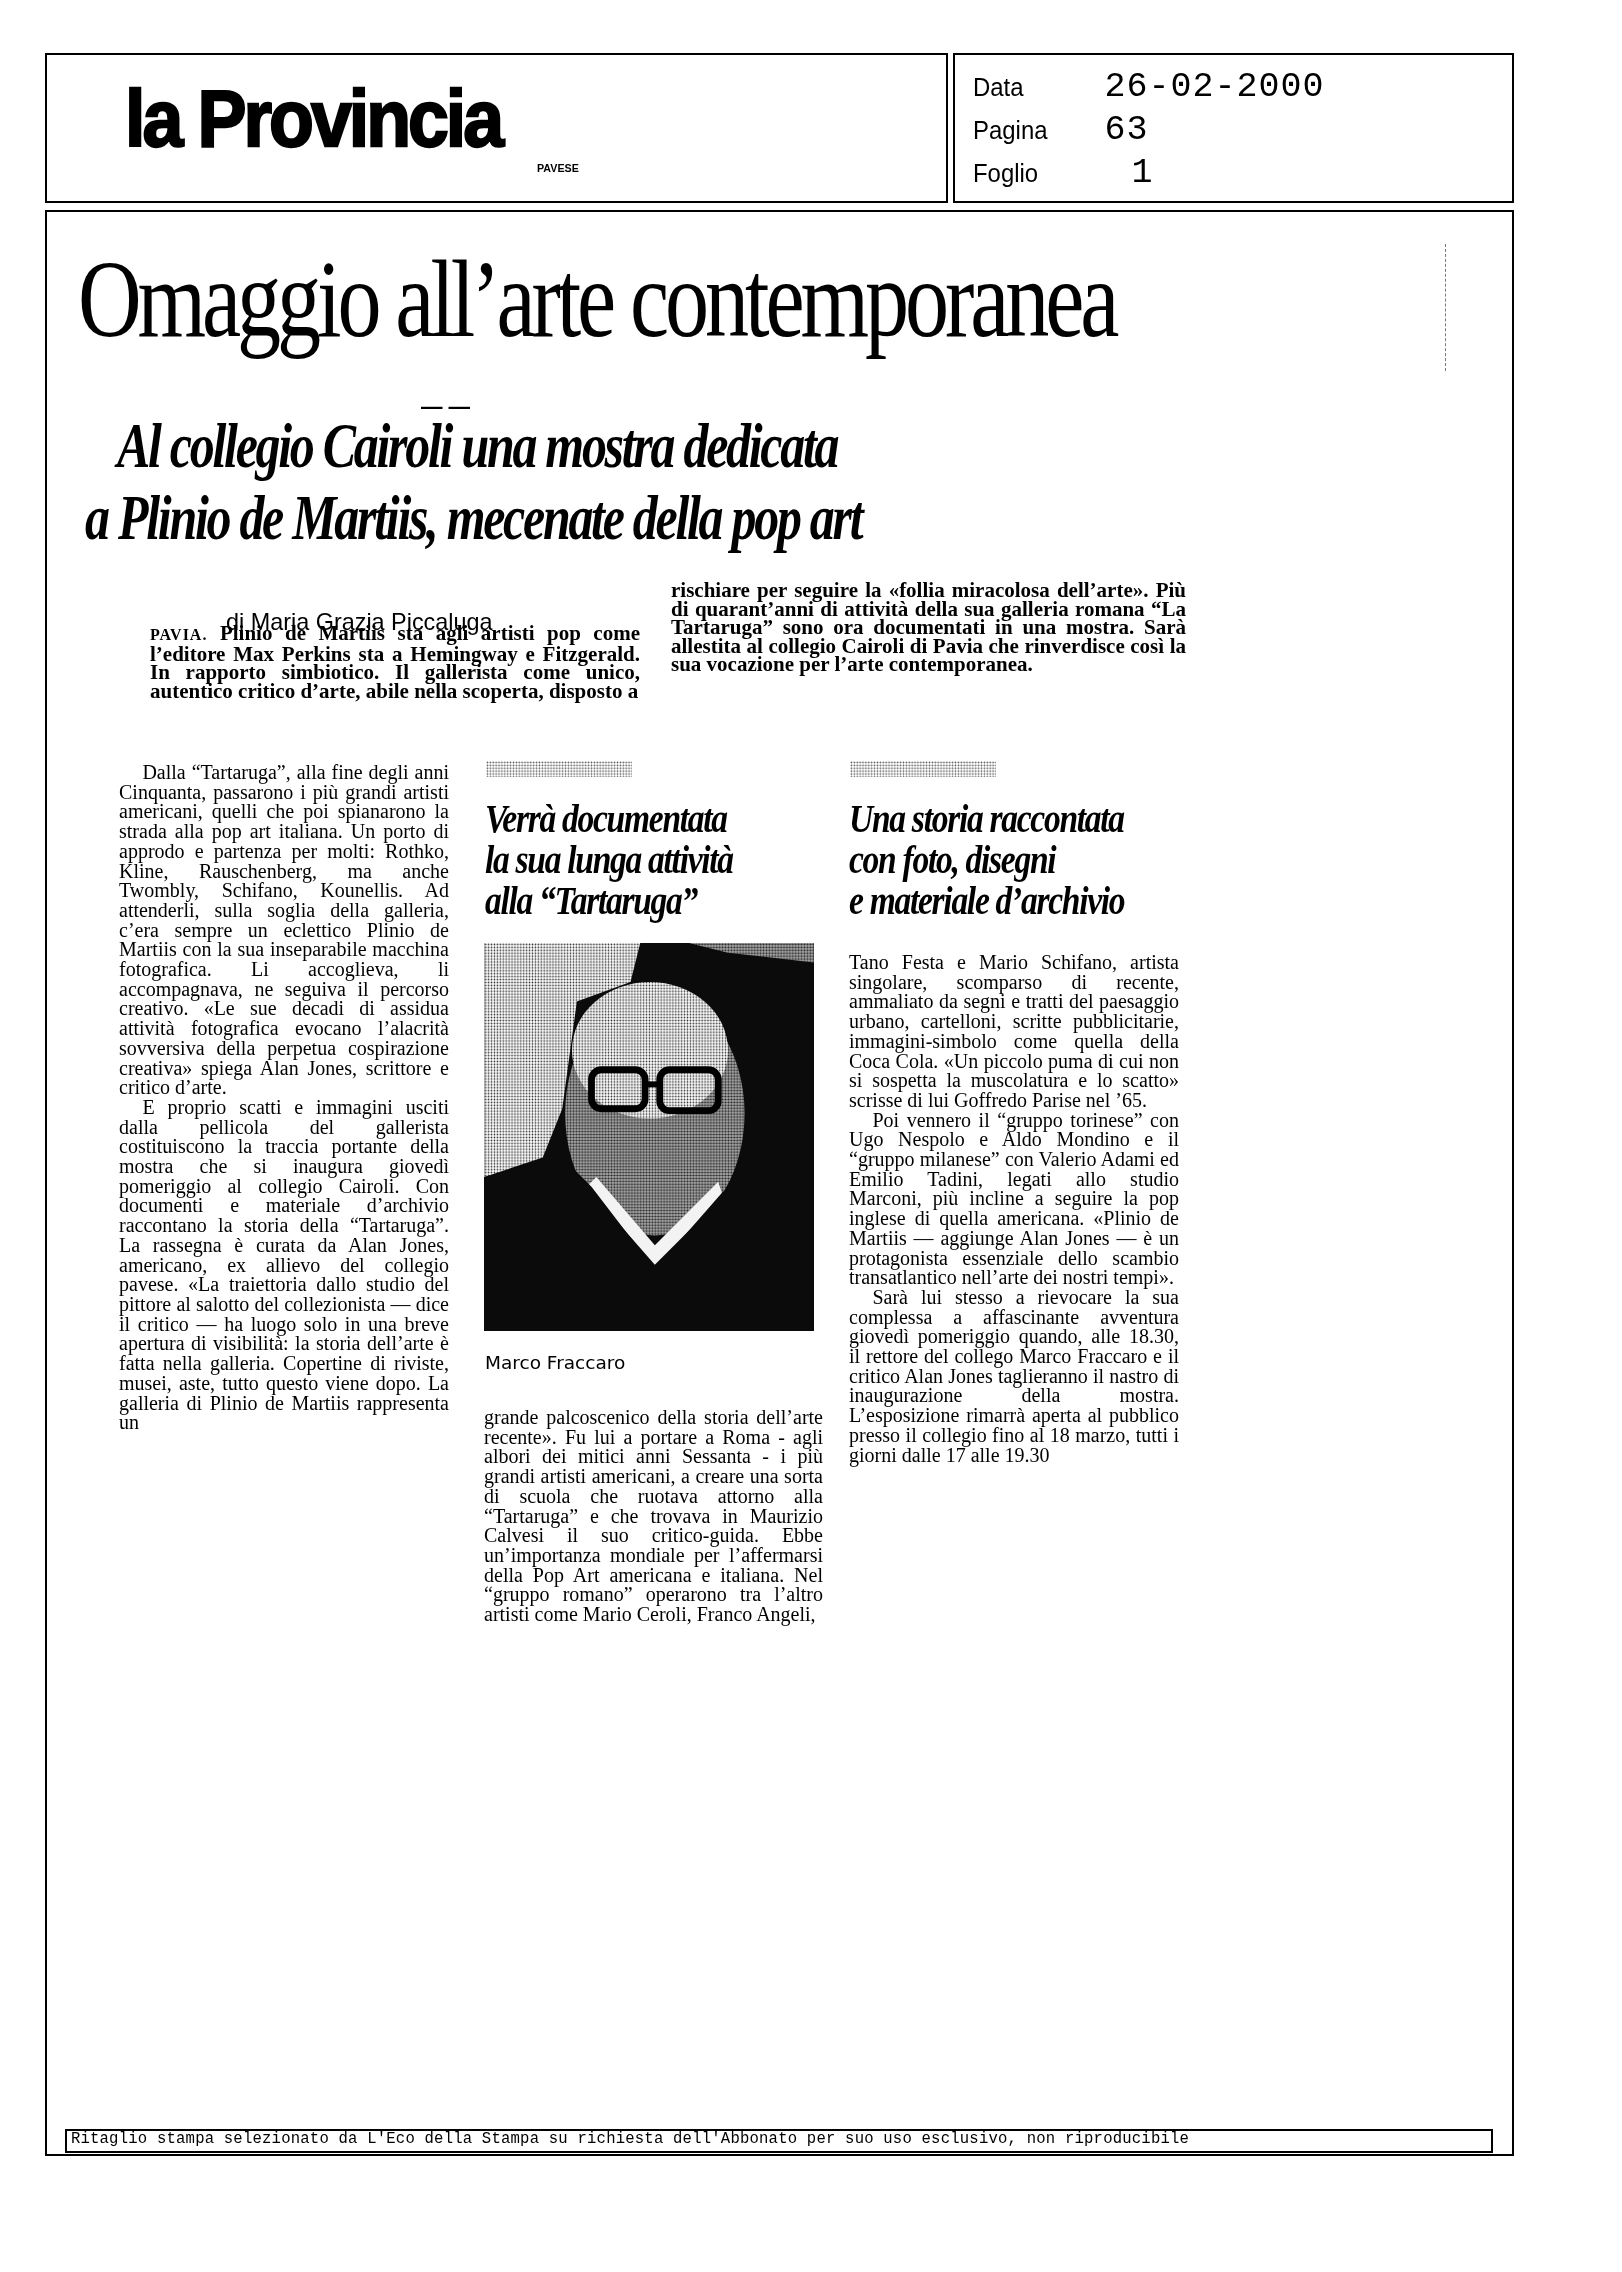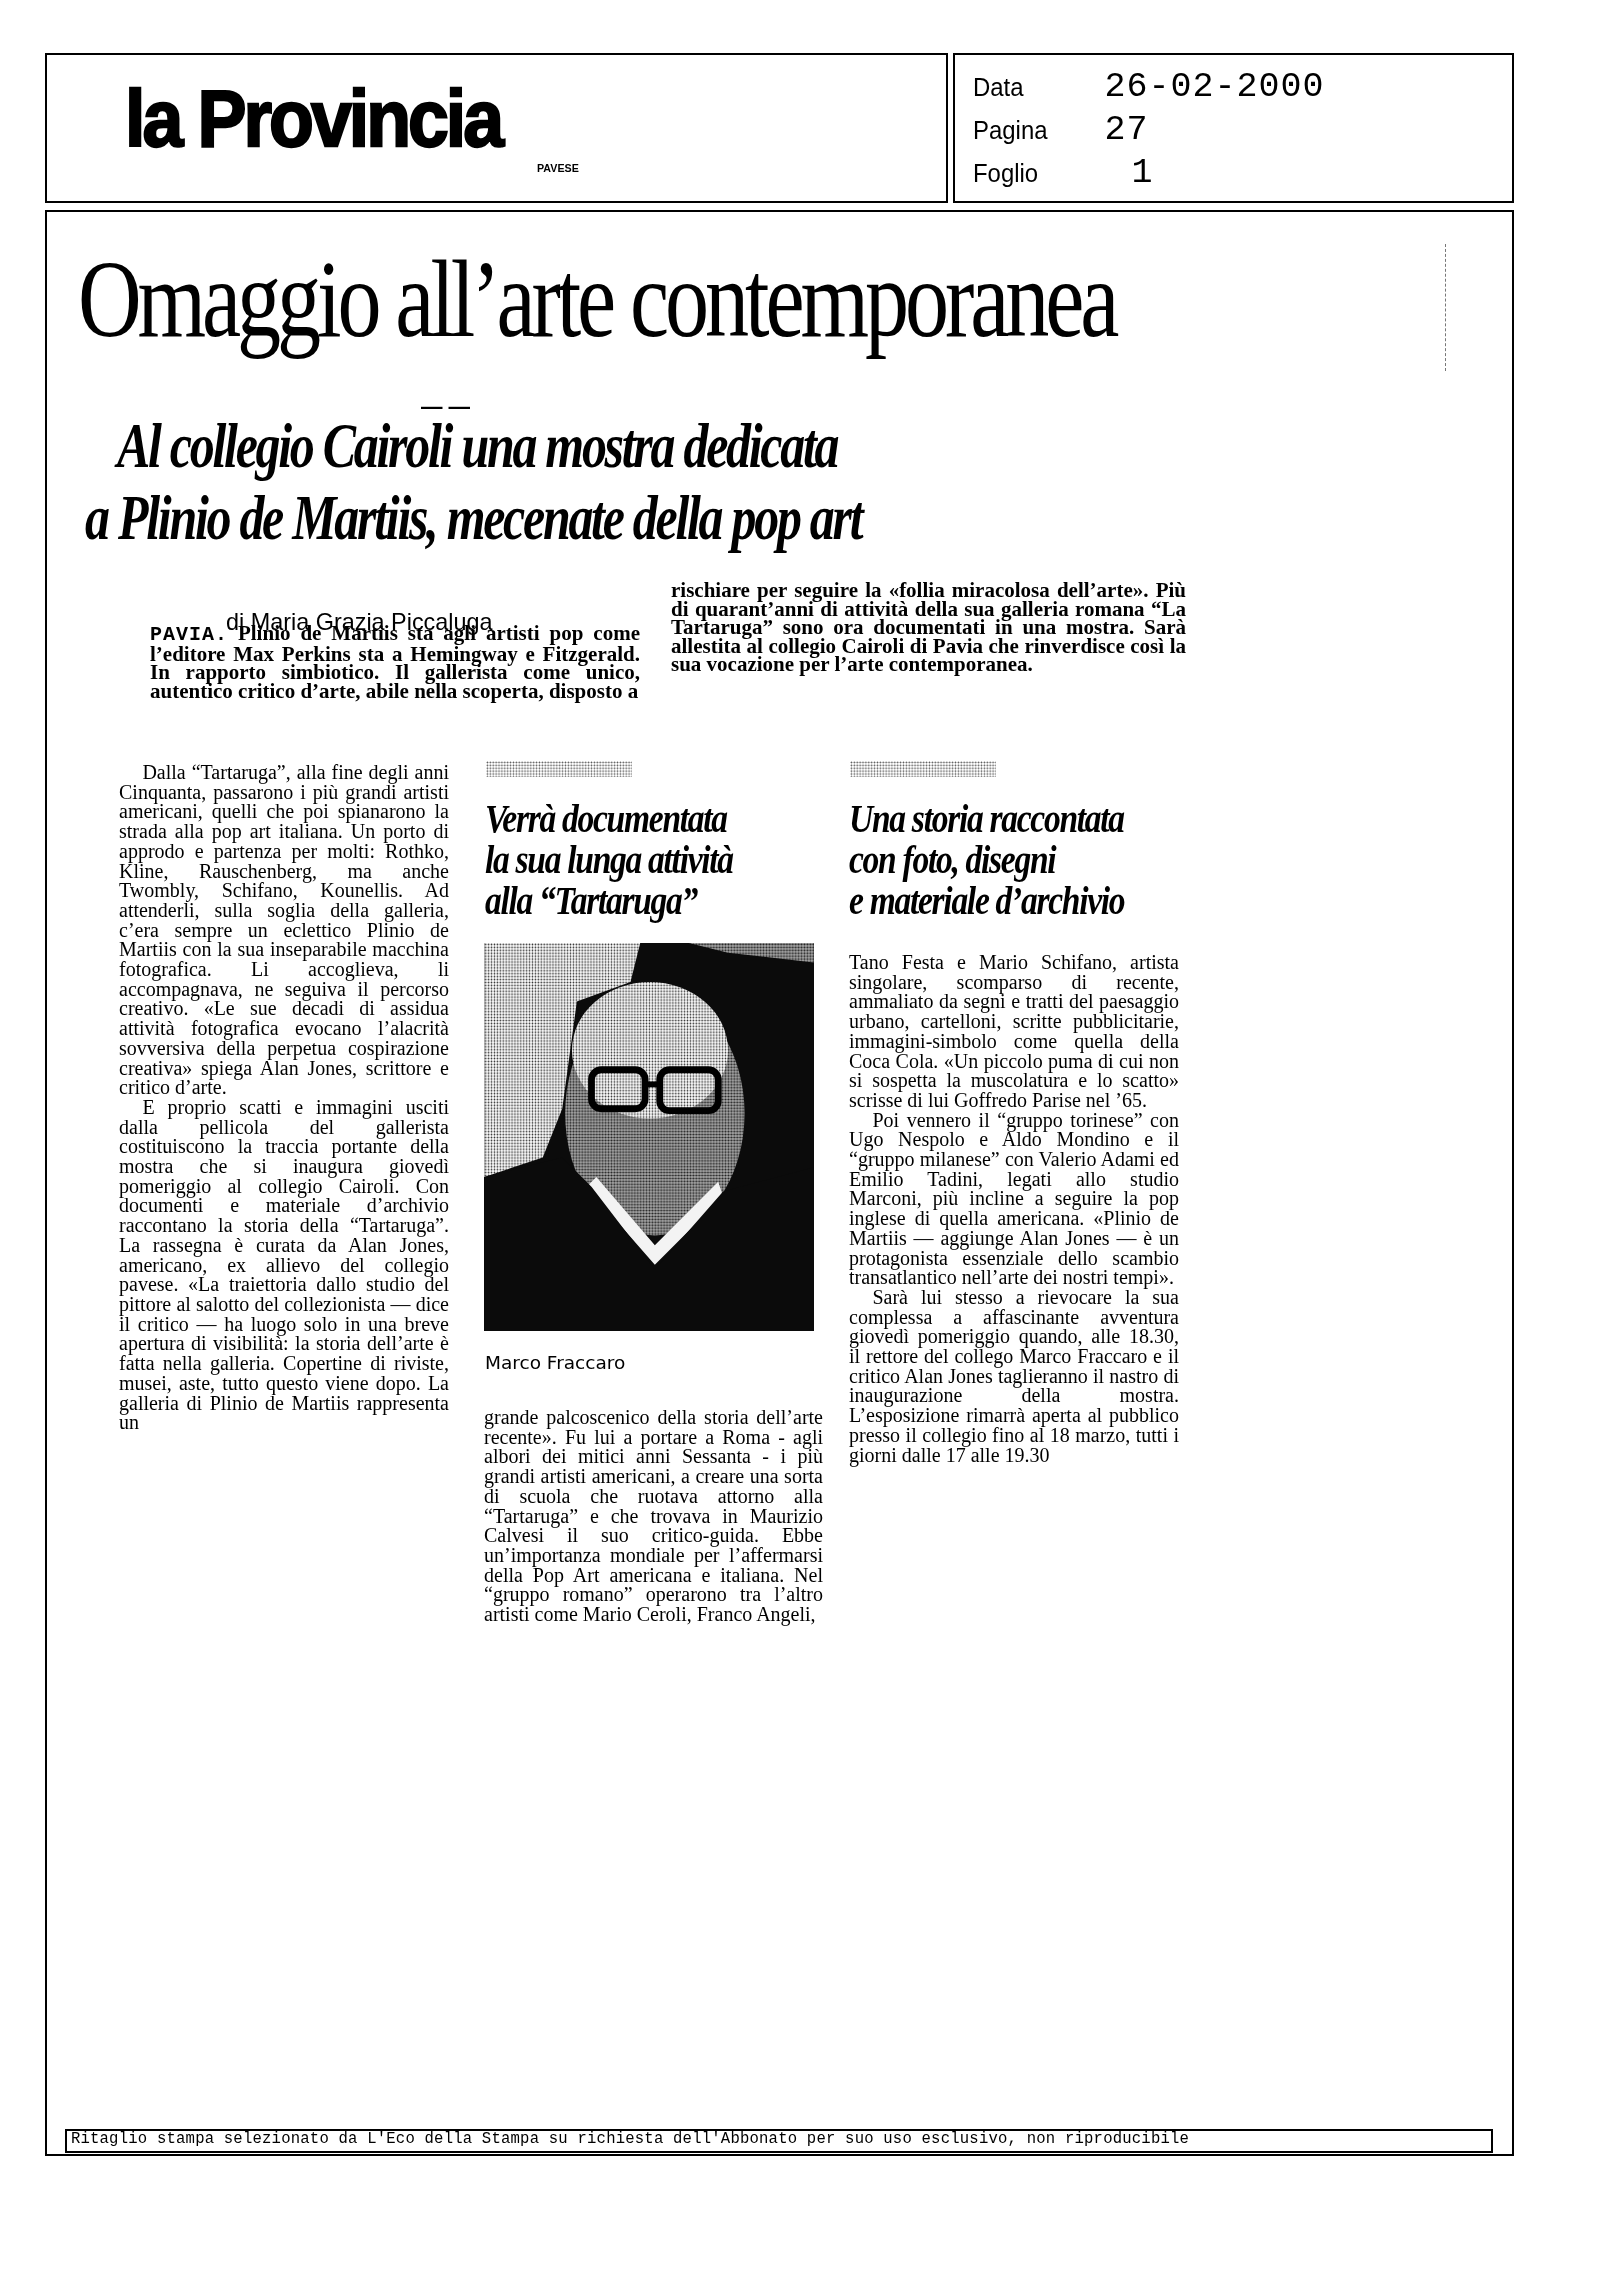--- a/index.html
+++ b/index.html
@@ -37,21 +37,21 @@
               transform: scaleX(0.78); transform-origin: left top; white-space: nowrap; }
   .subtitle .l2 { display: block; margin-left: -41px; }
 
   .byline { position: absolute; left: 226px; top: 609px; font-family: "Liberation Sans", sans-serif;
             font-size: 23.4px; }
 
   .lead { position: absolute; font-family: "Liberation Serif", serif; font-weight: bold; font-size: 21px;
           line-height: 18.5px; text-align: justify; }
   #lead-1 { left: 150px; top: 624px; width: 490px; }
   #lead-2 { left: 671px; top: 581px; width: 515px; }
-  .lead .dateline { font-family: Liberation Mono, monospace; font-weight: 900; font-size: 20px; letter-spacing: 1px; margin-top: 39px; }
+  .lead .dateline { font-family: Liberation Serif, serif; font-weight: 900; font-size: 16px; letter-spacing: 1px; margin-top: 39px; }
 
   .col { position: absolute; font-family: "Liberation Serif", serif; font-size: 20px; line-height: 19.7px;
          text-align: justify; hyphens: manual; }
   .col p { margin: 0; text-indent: 23.4px; }
   .col p.noindent { text-indent: 0; }
   #col-1 { left: 119px; top: 763px; width: 330px; }
   #col-2 { left: 484px; top: 1408px; width: 339px; font-family: Liberation Serif, serif; }
   #col-3 { left: 849px; top: 953px; width: 330px; }
 
   .tint { position: absolute; height: 15.6px;
@@ -81,21 +81,21 @@
   <div class="logo-sub">PAVESE</div>
 </div>
 <div class="box" id="hdr-right">
   <div class="meta">
     <div class="meta-row">
       <span class="meta-label">Data</span>
       <span class="meta-value">26-02-2000</span>
     </div>
     <div class="meta-row">
       <span class="meta-label">Pagina</span>
-      <span class="meta-value">27</span>
+      <span class="meta-value">63</span>
     </div>
     <div class="meta-row">
       <span class="meta-label">Foglio</span>
       <span class="meta-value foglio">1</span>
     </div>
   </div>
 </div>
 
 <div class="box" id="main"></div>
 

